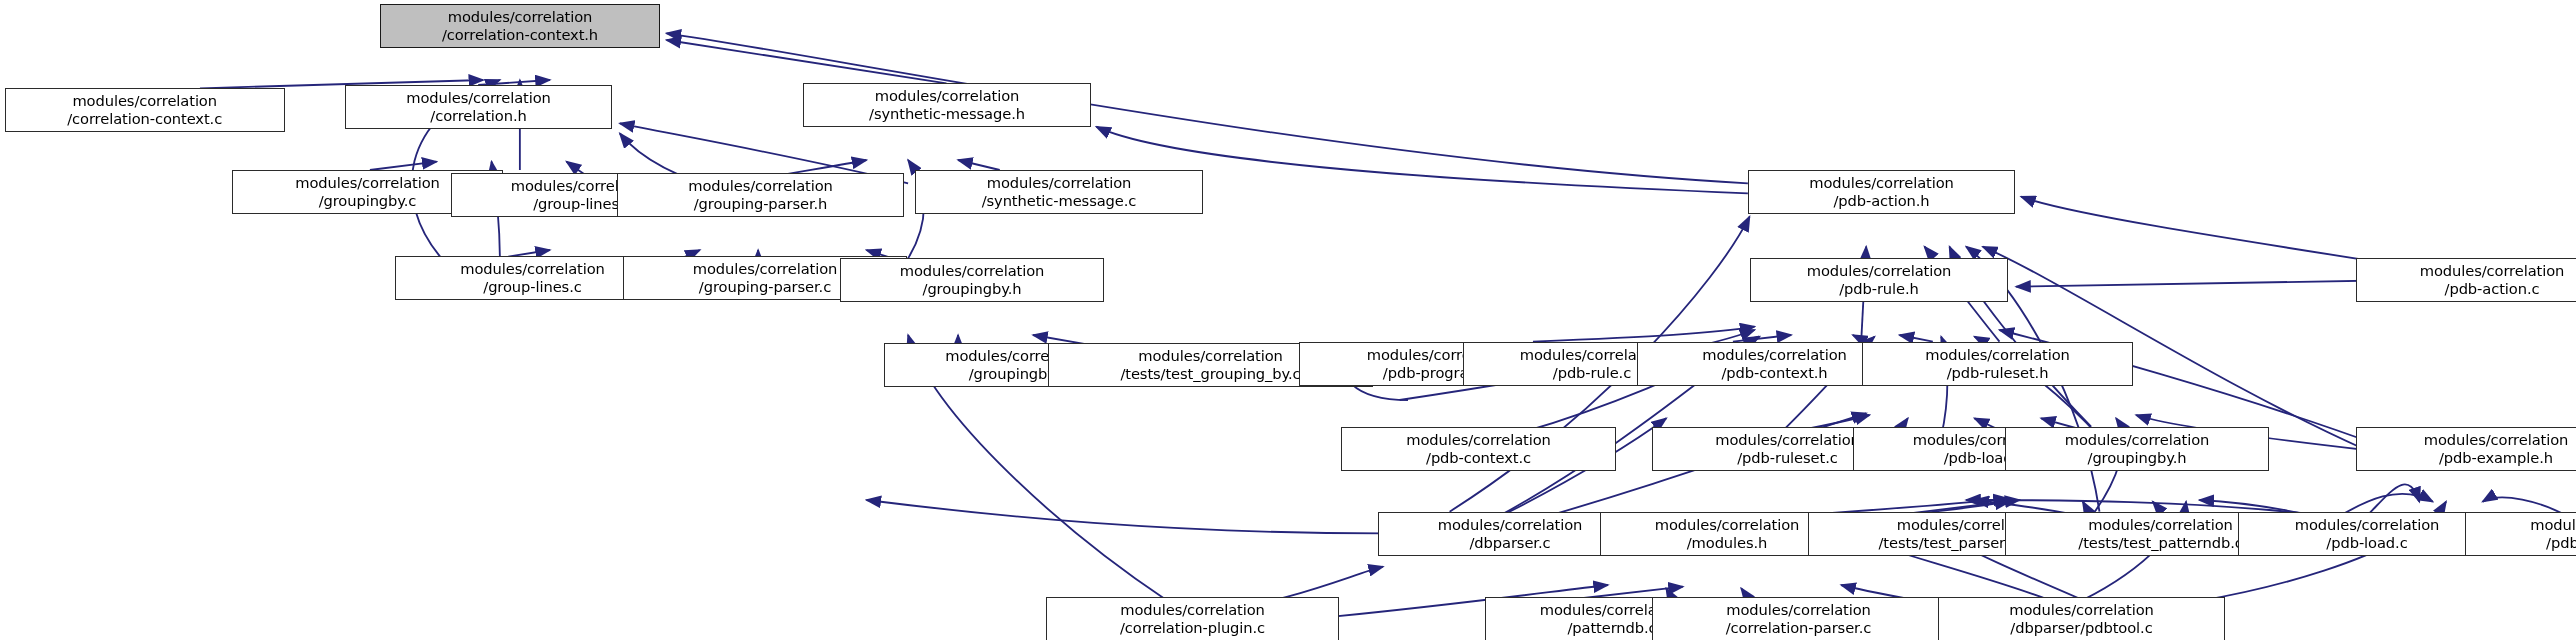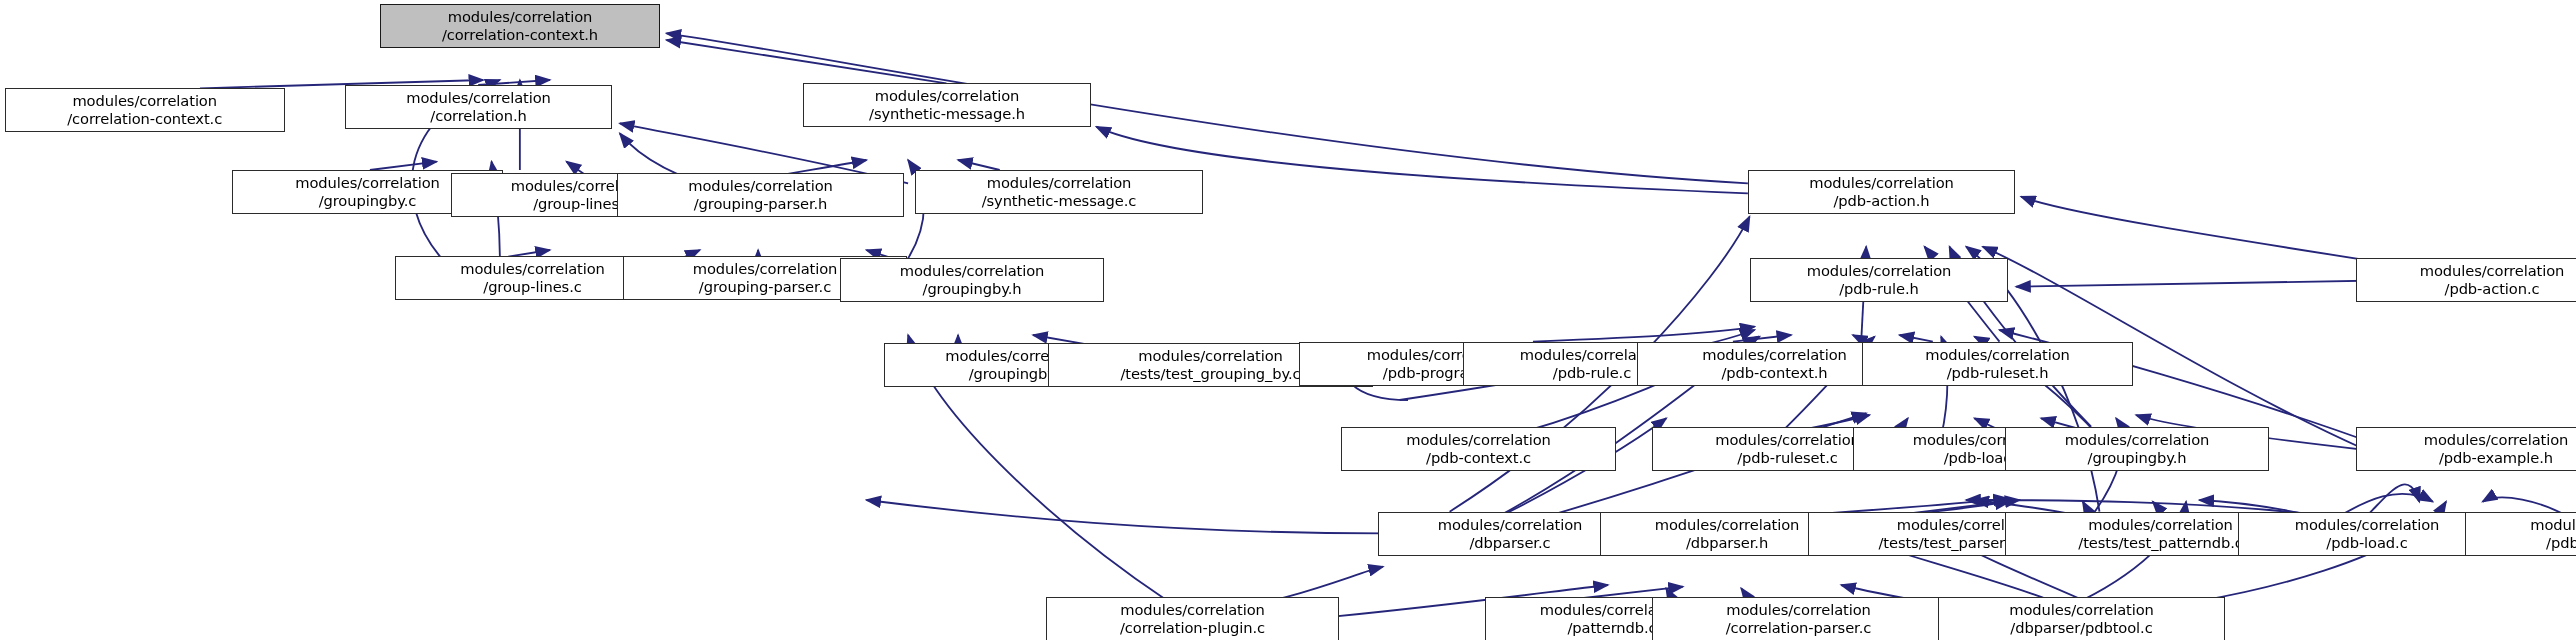--- a/index.html
+++ b/index.html
@@ -229,21 +229,21 @@
   <div class="node" style="left:2356px;top:427px;width:280px;height:44px;">
     <span class="l1">modules/correlation</span>
     <span class="l2">/pdb-example.h</span>
   </div>
   <div class="node" style="left:1378px;top:512px;width:264px;height:44px;">
     <span class="l1">modules/correlation</span>
     <span class="l2">/dbparser.c</span>
   </div>
   <div class="node" style="left:1600px;top:512px;width:254px;height:44px;">
     <span class="l1">modules/correlation</span>
-    <span class="l2">/dbparser.h</span>
+    <span class="l2">/modules.h</span>
   </div>
   <div class="node" style="left:1808px;top:512px;width:322px;height:44px;">
     <span class="l1">modules/correlation</span>
     <span class="l2">/tests/test_parsers_e2e.c</span>
   </div>
   <div class="node" style="left:2005px;top:512px;width:311px;height:44px;">
     <span class="l1">modules/correlation</span>
     <span class="l2">/tests/test_patterndb.c</span>
   </div>
   <div class="node" style="left:2238px;top:512px;width:258px;height:44px;">

